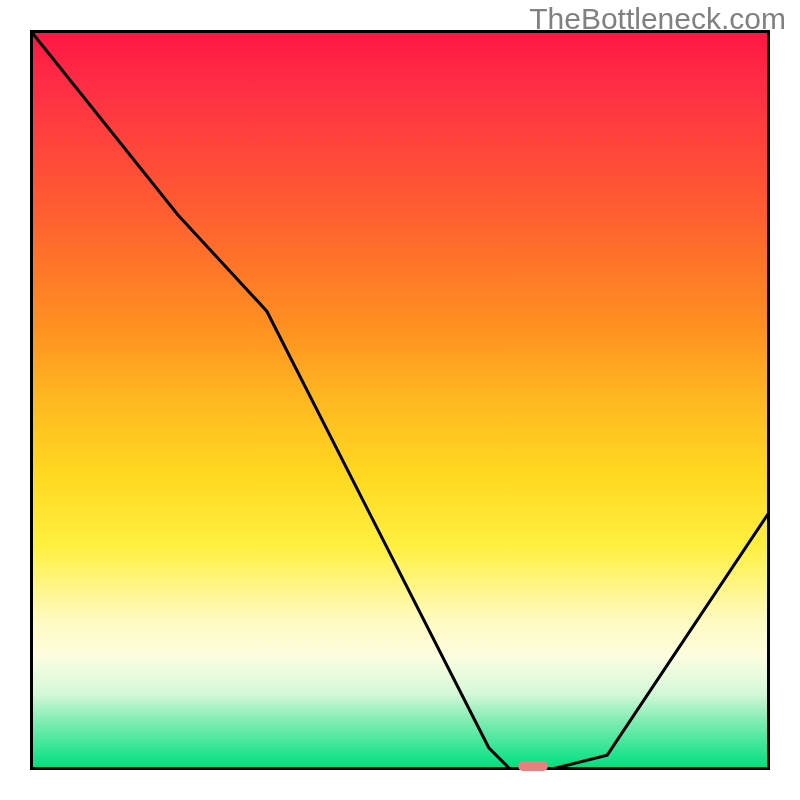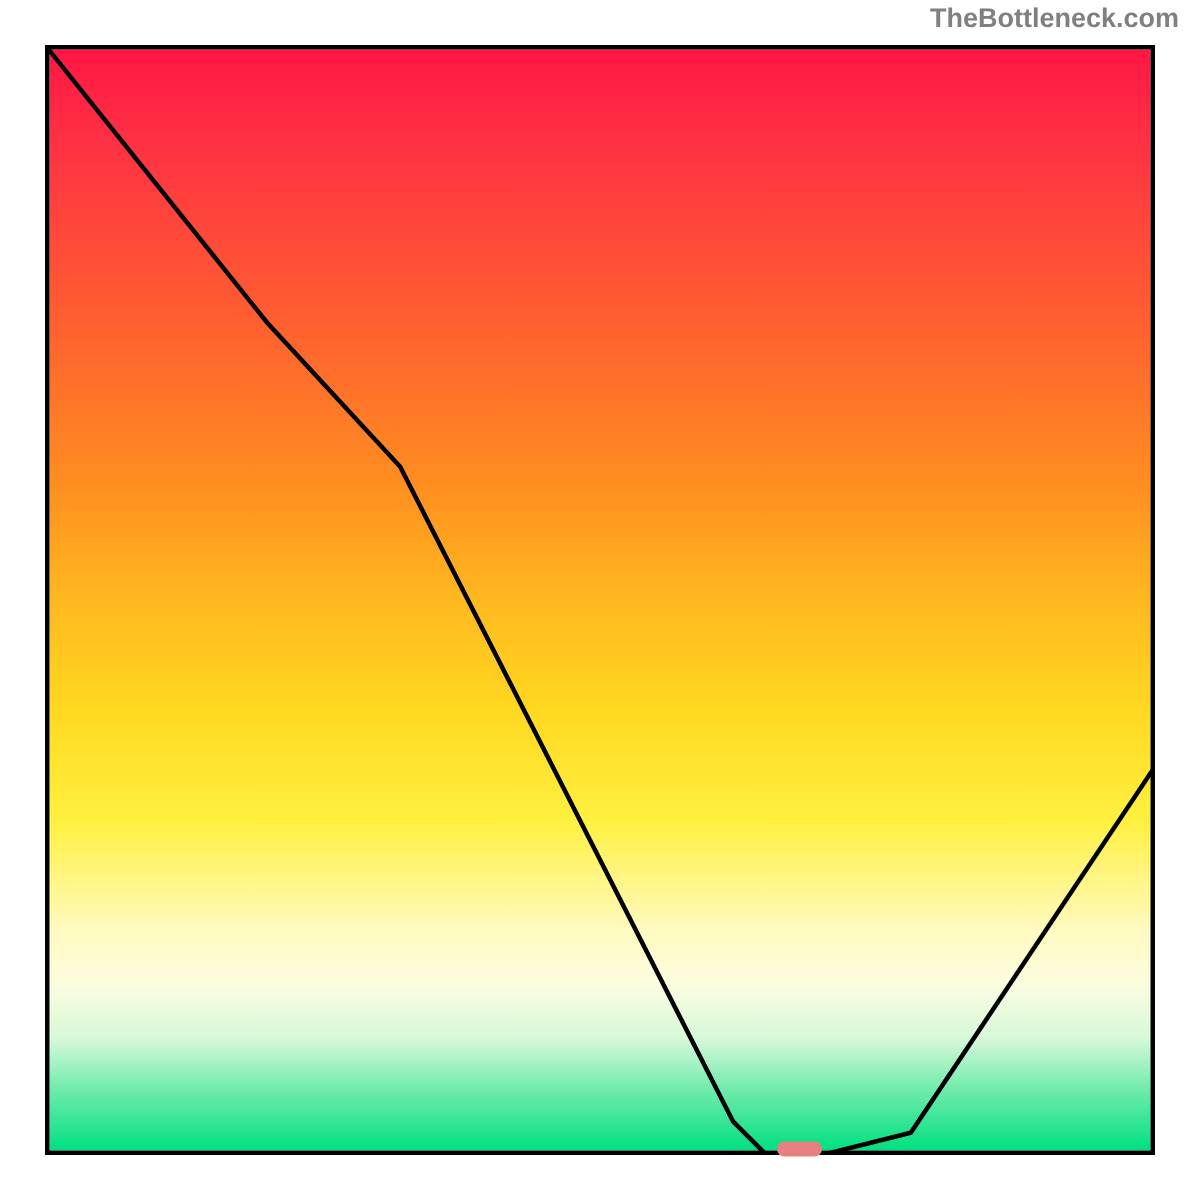--- a/index.html
+++ b/index.html
@@ -8,22 +8,22 @@
     width: 800px;
     height: 800px;
     background: #fff;
     position: relative;
     font-family: Arial, sans-serif;
   }
   .watermark {
     position: absolute;
     top: 2px;
     right: 14px;
-    font-size: 18px;
-    font-weight: bold;
+    font-size: 30px;
+    font-weight: normal;
     color: #808080;
     letter-spacing: 0px;
     z-index: 10;
   }
   .chart-frame {
     position: absolute;
     left: 30px;
     top: 30px;
     width: 740px;
     height: 740px;

